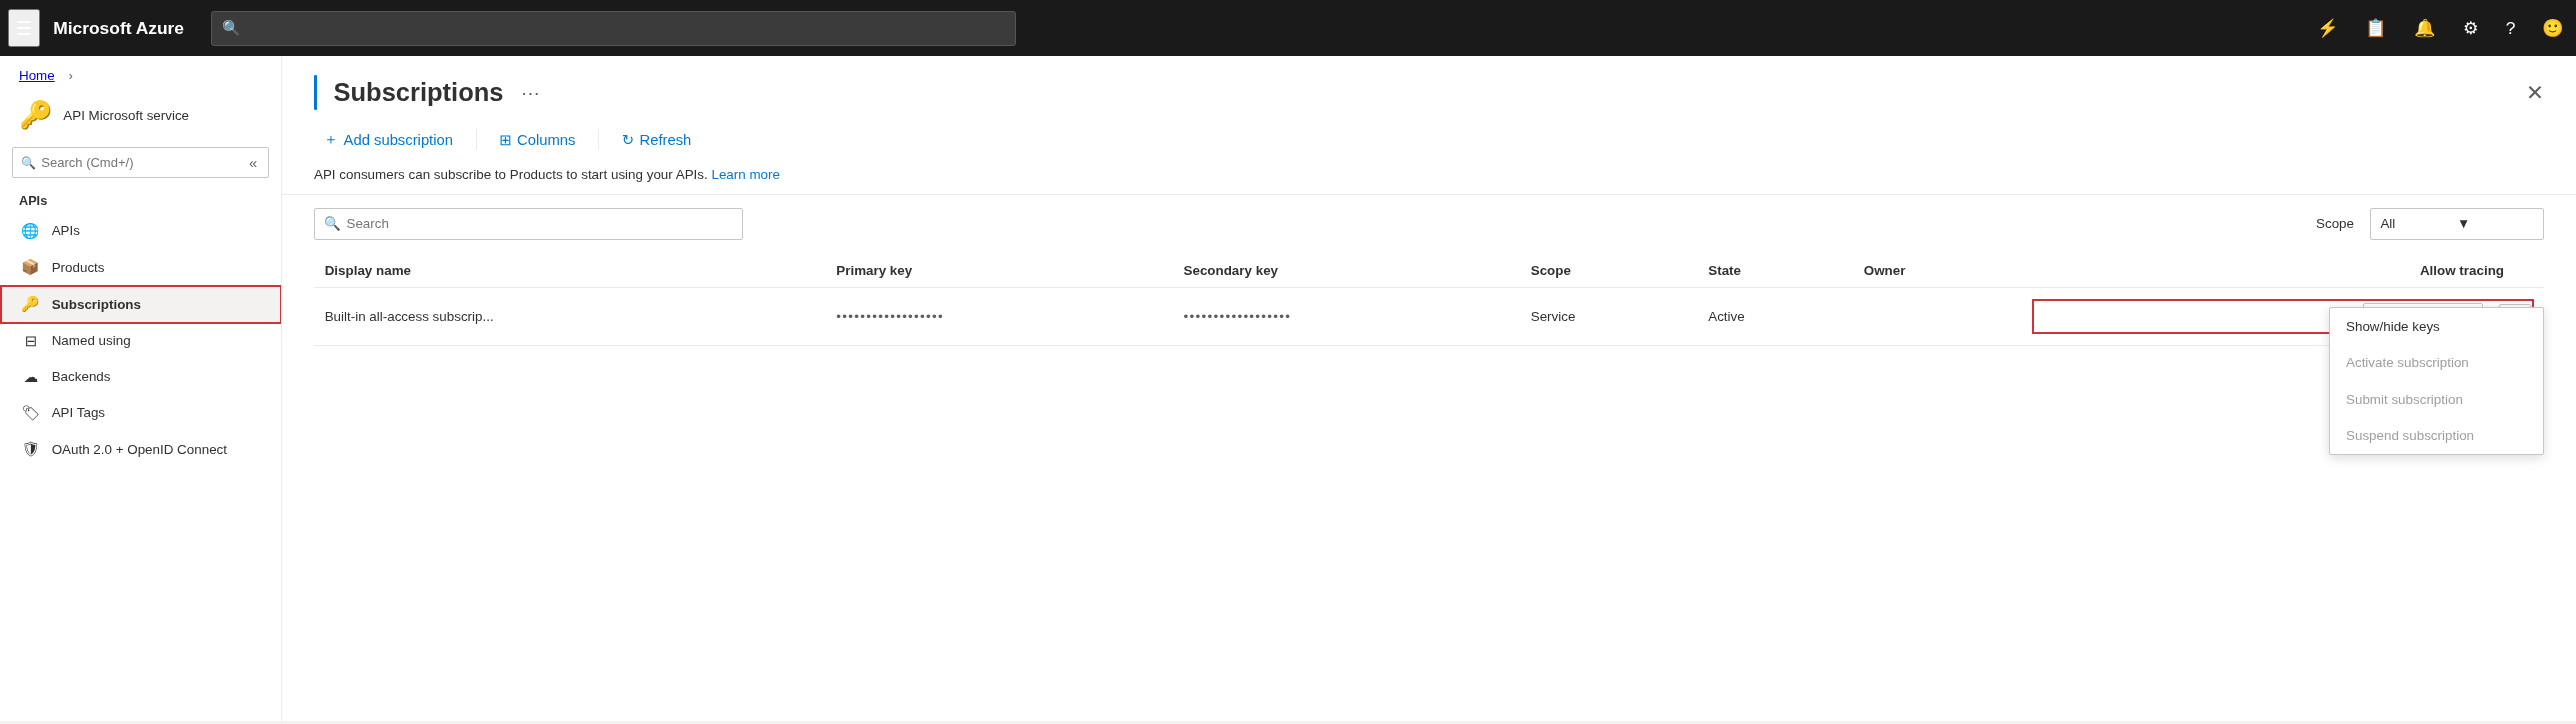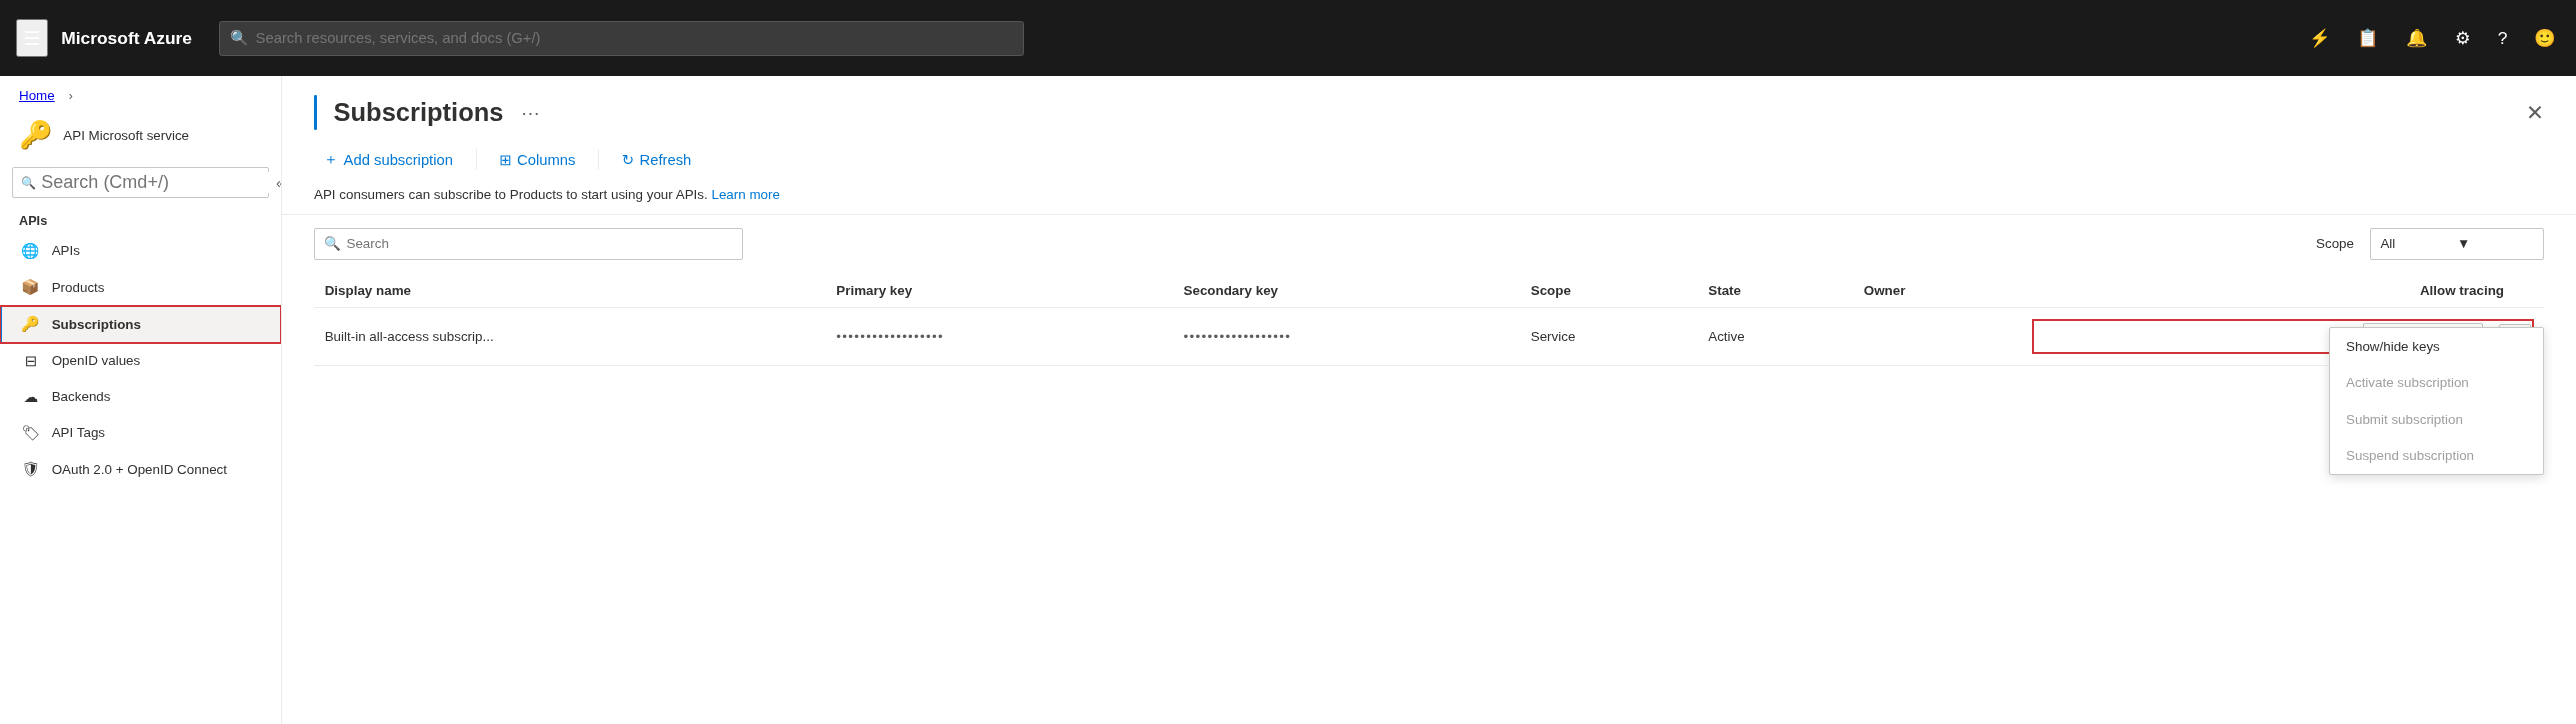--- a/index.html
+++ b/index.html
@@ -3,22 +3,22 @@
   <meta charset="utf-8">
   <style>
     * { box-sizing: border-box; margin: 0; padding: 0; }
     body { font-family: 'Segoe UI', Arial, sans-serif; font-size: 8.7px; background: #f3f2f1; color: #323130; overflow: hidden; width: 2576px; height: 725px; }
 
     
     .topbar {
       display: flex;
       align-items: center;
       background: #1a1a1a;
-      height: 76px;
-      padding: 0 16px;
+      height: 56px;
+      padding: 0 8px;
       gap: 13.4px;
     }
     .topbar-hamburger {
       color: #fff;
       font-size: 19px;
       cursor: pointer;
       padding: 5.4px;
     }
     .topbar-brand {
       color: #fff;
@@ -101,21 +101,21 @@
       align-items: center;
       border: 0.7px solid #c8c6c4;
       border-radius: 2px;
       padding: 0 8px;
       height: 31px;
       background: #fff;
     }
     .sidebar-search input {
       border: none;
       outline: none;
-      font-size: 18px;
+      font-size: 13px;
       flex: 1;
       color: #b91c1c;
     }
     .sidebar-search-icon { color: #605e5c; font-size: 12px; margin-right: 5.4px; }
     .sidebar-collapse-btn {
       margin-left: auto;
       background: none;
       border: none;
       cursor: pointer;
       font-size: 14.8px;
@@ -351,21 +351,20 @@
     }
   </style>
 </head>
 <body>
 
 <div class="topbar">
   <button class="topbar-hamburger">☰</button>
   <span class="topbar-brand">Microsoft Azure</span>
   <div class="topbar-search">
     <span class="topbar-search-icon">🔍</span>
-    <input type="text" placeholder="Search resources, services, and docs (G+/)" style="">
   </div>
   <div class="topbar-icons">
     <button class="topbar-icon-btn">⚡</button>
     <button class="topbar-icon-btn">📋</button>
     <button class="topbar-icon-btn">🔔</button>
     <button class="topbar-icon-btn">⚙</button>
     <button class="topbar-icon-btn">?</button>
     <button class="topbar-icon-btn">🙂</button>
   </div>
 </div>
@@ -396,21 +395,21 @@
     <div class="sidebar-item">
       <span class="sidebar-item-icon">📦</span>
       <span>Products</span>
     </div>
     <div class="sidebar-item active sidebar-item-active-outline" style="outline: 2px solid #d13438; outline-offset: -1.3px;">
       <span class="sidebar-item-icon">🔑</span>
       <span>Subscriptions</span>
     </div>
     <div class="sidebar-item">
       <span class="sidebar-item-icon">⊟</span>
-      <span>OpenID values</span>
+      <span>Named using</span>
     </div>
     <div class="sidebar-item">
       <span class="sidebar-item-icon">☁</span>
       <span>Backends</span>
     </div>
     <div class="sidebar-item">
       <span class="sidebar-item-icon">🏷</span>
       <span>API Tags</span>
     </div>
     <div class="sidebar-item">

